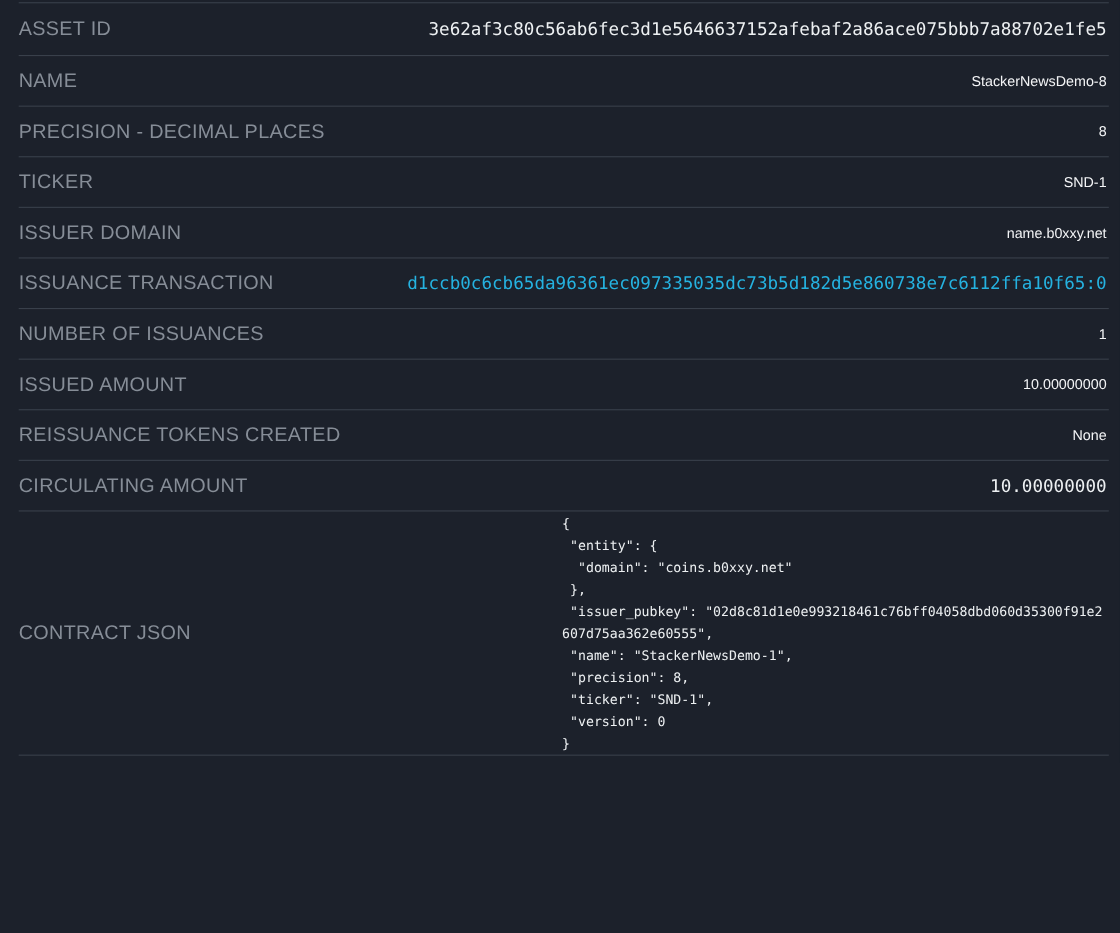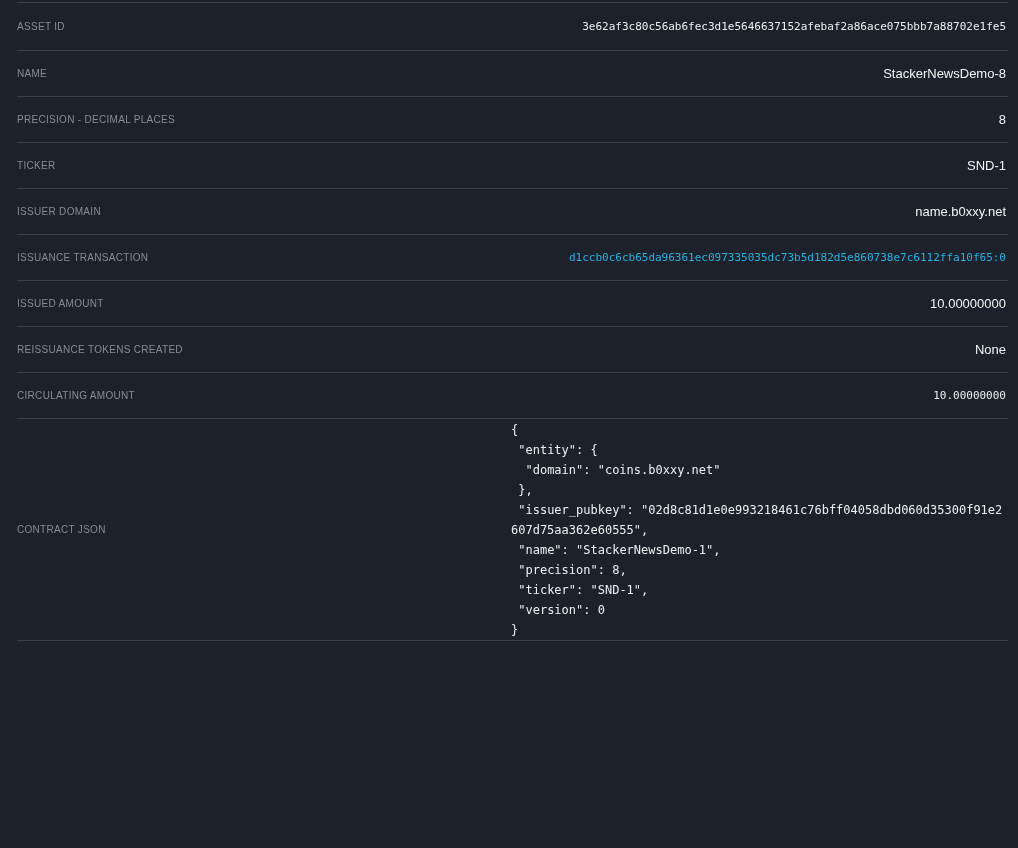--- a/index.html
+++ b/index.html
@@ -25,37 +25,37 @@
   }
   .row{
     display:flex;align-items:center;justify-content:space-between;
     height:46px;
     margin:0 10px 0 17px;
     padding-right:2px;
     border-bottom:1px solid var(--divider);
   }
   .row.tall{height:48px;}
   .row-label{
-    font-size:10px;
+    font-size:18px;
     letter-spacing:0.3px;
     color:var(--label);
     text-transform:uppercase;
     white-space:nowrap;
     flex:0 0 auto;
   }
   .row-value{
     font-size:13px;
     color:var(--value);
     text-align:right;
     white-space:nowrap;
     margin-left:20px;
   }
   .row-value.mono{
     font-family:"DejaVu Sans Mono",monospace;
-    font-size:11px;
+    font-size:16px;
     color:var(--mono);
   }
   a.row-value.link{
     color:var(--link);
     text-decoration:none;
     cursor:pointer;
   }
   .row-json{
     height:222px;
     display:flex;align-items:center;justify-content:space-between;
@@ -108,20 +108,24 @@
     <div class="row-label">ISSUER DOMAIN</div>
     <div class="row-value">name.b0xxy.net</div>
   </div>
 
   <div class="row">
     <div class="row-label">ISSUANCE TRANSACTION</div>
     <a class="row-value mono link">d1ccb0c6cb65da96361ec097335035dc73b5d182d5e860738e7c6112ffa10f65:0</a>
   </div>
 
 
+  <div class="row">
+    <div class="row-label">NUMBER OF ISSUANCES</div>
+    <div class="row-value">1</div>
+  </div>
 
   <div class="row">
     <div class="row-label">ISSUED AMOUNT</div>
     <div class="row-value">10.00000000</div>
   </div>
 
   <div class="row">
     <div class="row-label">REISSUANCE TOKENS CREATED</div>
     <div class="row-value">None</div>
   </div>

